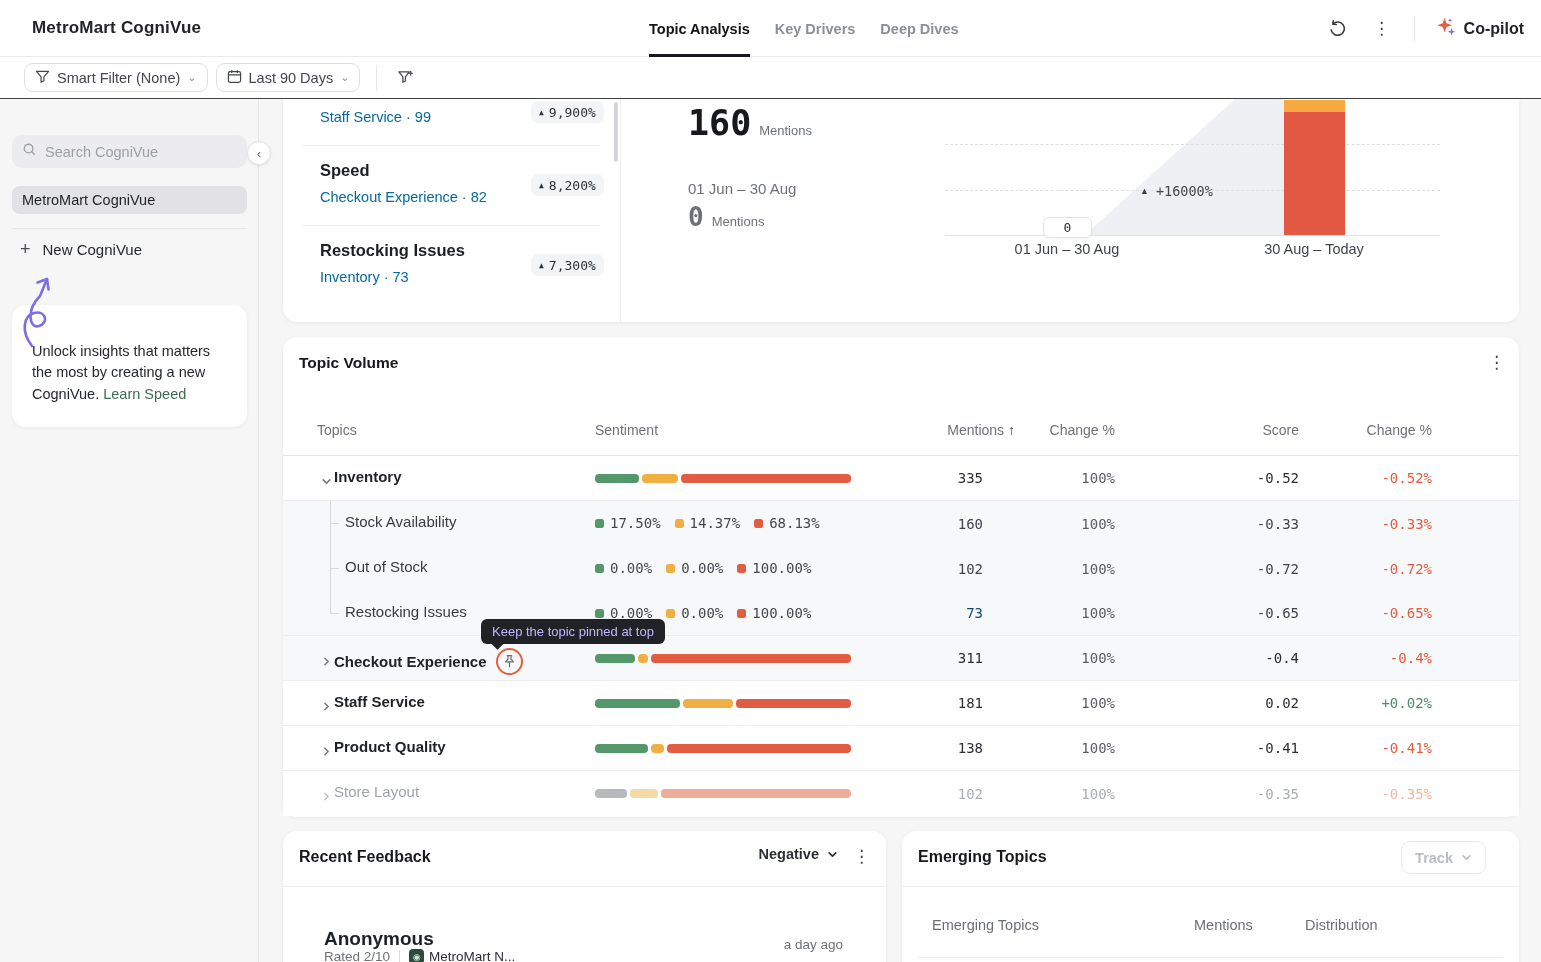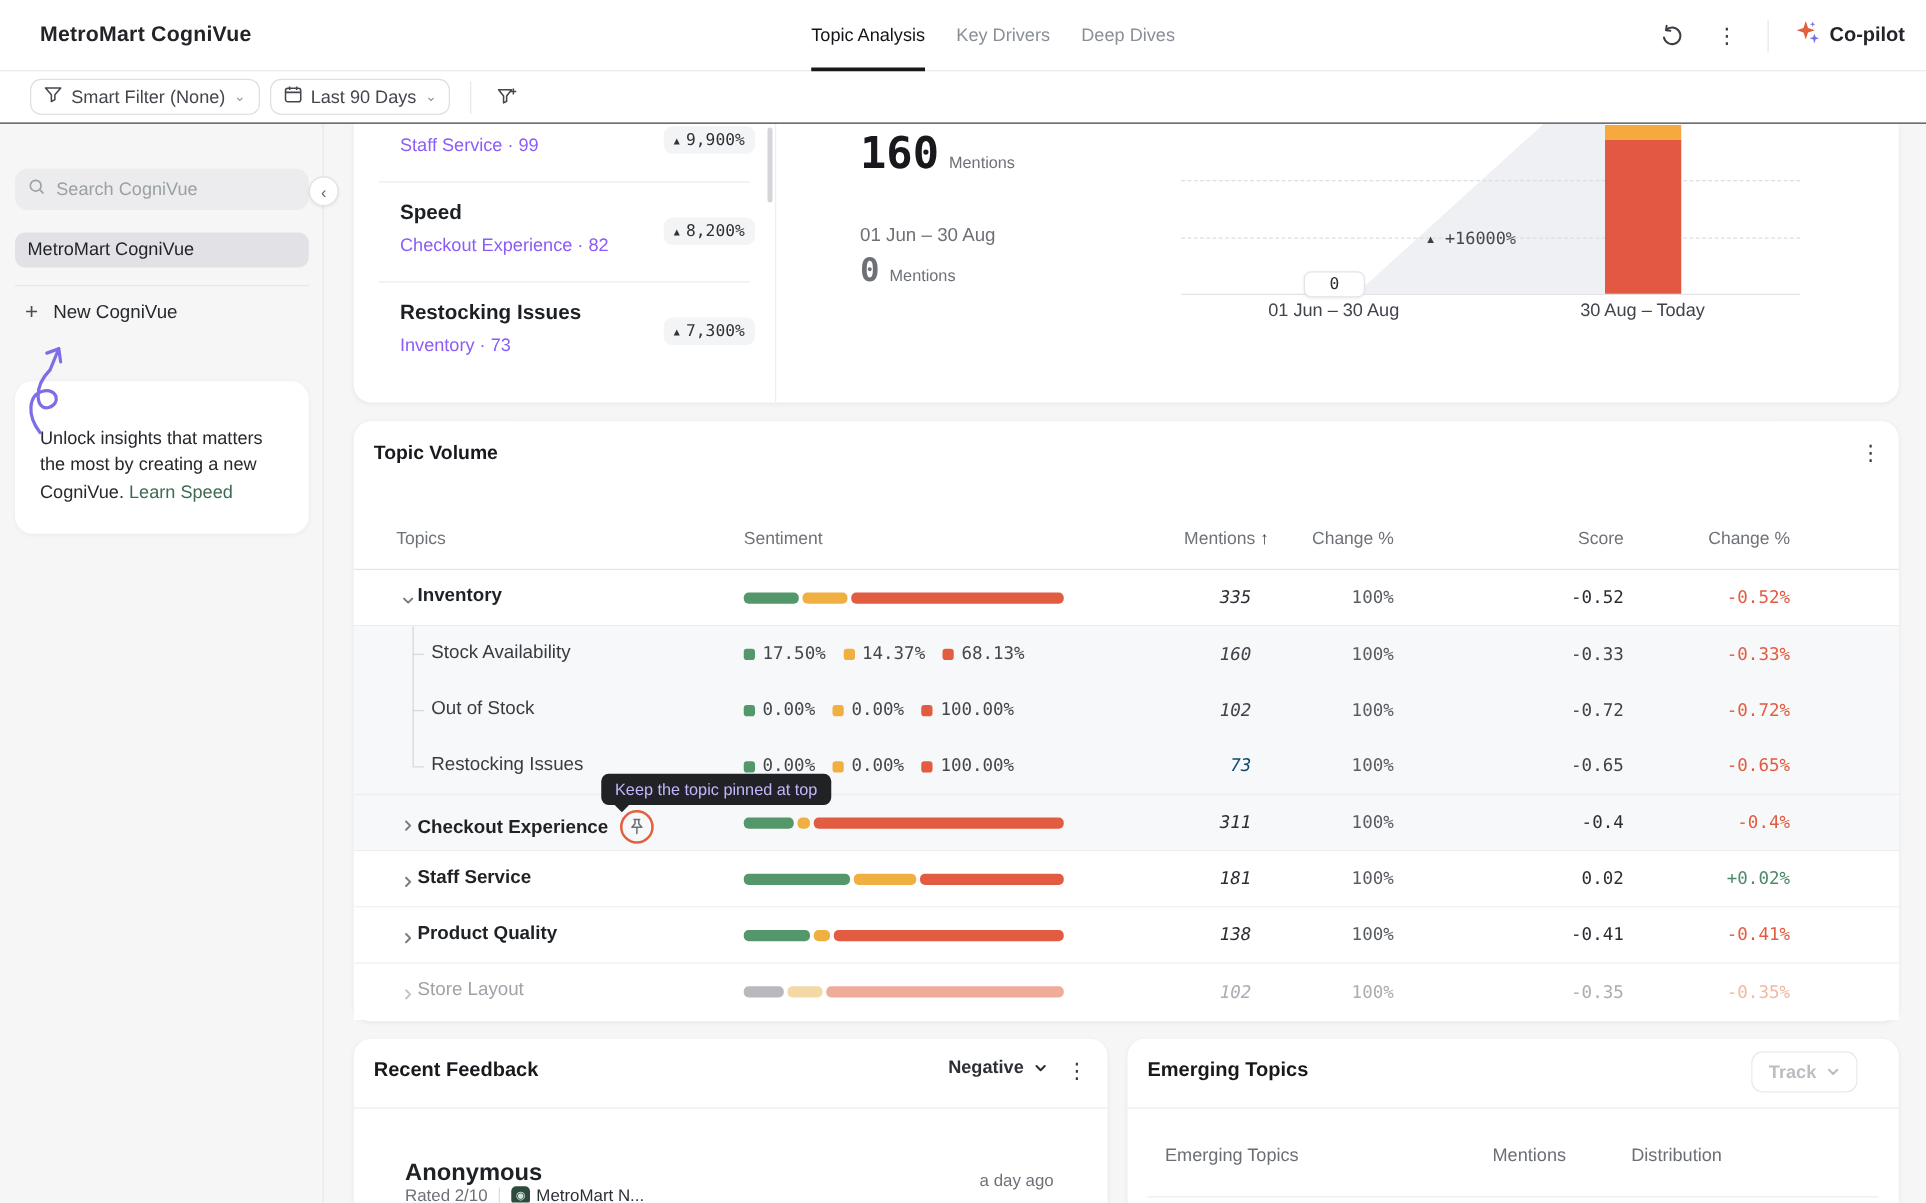--- a/index.html
+++ b/index.html
@@ -6,21 +6,21 @@
   html,body { width:1541px; height:962px; overflow:hidden; background:#f6f6f7;
     font-family:"Liberation Sans","DejaVu Sans",sans-serif; color:#222428; }
   .mono { font-family:"DejaVu Sans Mono",monospace; }
   #page { position:relative; width:1541px; height:962px; }
 
   
   #navbar { position:absolute; left:0; top:0; width:1541px; height:57px; background:#fff;
     border-bottom:1px solid #ebebed; z-index:40; }
   .brand { position:absolute; left:32px; top:18px; font-size:17px; font-weight:700; letter-spacing:.2px; }
   .tabs { position:absolute; left:649px; top:0; height:57px; display:flex; gap:25px; align-items:center; }
-  .tab { font-size:14.5px; font-weight:400; color:#8a8f96; height:57px; display:flex; align-items:center; cursor:pointer; position:relative; }
+  .tab { font-size:14.5px; font-weight:700; color:#8a8f96; height:57px; display:flex; align-items:center; cursor:pointer; position:relative; }
   .tab.active { color:#121417; }
   .tab.active::after { content:""; position:absolute; left:0; right:0; bottom:0; height:3px; background:#16181b; }
   .nav-right { position:absolute; right:17px; top:0; height:57px; display:flex; align-items:center; gap:20px; }
   .icon-btn { width:24px; height:24px; display:flex; align-items:center; justify-content:center; cursor:pointer; }
   .kebab { font-size:17px; color:#3a3d42; letter-spacing:0; line-height:1; }
   .vdiv { width:1px; height:26px; background:#e8e8ea; }
   .copilot { display:flex; align-items:center; gap:7px; font-size:16px; font-weight:700; cursor:pointer; }
 
   
   #filterbar { position:absolute; left:0; top:57px; width:1541px; height:42px; background:#fff;
@@ -55,21 +55,21 @@
   
   #main { position:absolute; left:259px; top:99px; width:1282px; height:863px; background:#f6f6f7; }
   .card { position:absolute; background:#fff; border-radius:14px; box-shadow:0 1px 4px rgba(0,0,0,.06); }
 
   
   #spikes { left:24px; top:0; width:1236px; height:223px; border-radius:0 0 14px 14px; overflow:hidden; }
   .sp-list { position:absolute; left:0; top:0; width:337px; height:223px; }
   .sp-vdiv { position:absolute; left:337px; top:0; width:1px; height:223px; background:#eeeef0; }
   .sp-scroll { position:absolute; left:331px; top:3px; width:4px; height:60px; border-radius:2px; background:#d4d5d8; }
   .sp-item-title { position:absolute; left:37px; font-size:16.5px; font-weight:600; color:#1c1f23; }
-  .sp-item-sub { position:absolute; left:37px; font-size:14.5px; color:#8b5cf6; }
+  .sp-item-sub { position:absolute; left:37px; font-size:14.5px; color:#0369a1; }
   .sp-badge { position:absolute; left:248px; background:#f3f4f5; border-radius:7px; height:22px;
     display:flex; align-items:center; gap:5px; padding:0 8px; font-size:13px; color:#2e3136; }
   .sp-badge .tri { font-size:8px; color:#2f3237; }
   .sp-hdiv { position:absolute; left:20px; width:297px; height:1px; background:#ededef; }
   .sp-big { position:absolute; left:405px; top:4px; display:flex; align-items:baseline; gap:8px; }
   .sp-big .val { font-size:35px; font-weight:700; color:#17191c; }
   .sp-big .lbl { font-size:13px; color:#6d7177; }
   .sp-prev-range { position:absolute; left:405px; top:81px; font-size:15px; color:#6d7177; }
   .sp-prev { position:absolute; left:405px; top:103px; display:flex; align-items:baseline; gap:8px; }
   .sp-prev .val { font-size:26px; font-weight:700; color:#6d7177; }
@@ -91,21 +91,21 @@
   .x-label { position:absolute; top:142px; width:160px; text-align:center; font-size:14.5px; color:#3f434a; }
 
   
   #topicvol { left:24px; top:238px; width:1236px; height:480px; }
   .tv-title { position:absolute; left:16px; top:17px; font-size:15.5px; font-weight:700; color:#17191c; }
   .tv-kebab { position:absolute; right:14px; top:17px; }
   .tv-colrow { position:absolute; left:0; top:55px; width:1236px; height:64px; border-bottom:1px solid #e4e5e8; }
   .tv-colrow .col { position:absolute; top:30px; font-size:14px; color:#6e7277; }
   .cell { position:absolute; top:0; height:100%; display:flex; align-items:center; justify-content:flex-end;
     font-family:"DejaVu Sans Mono",monospace; font-size:14px; color:#2b2e33; }
-  .c-mentions { left:598px; width:120px;font-style:italic; }
+  .c-mentions { left:580px; width:120px; }
   .c-change1 { left:712px; width:120px; color:#595d63; }
   .c-score  { left:896px; width:120px; }
   .c-change2 { left:1029px; width:120px; }
   .neg { color:var(--neg_text); }
   .pos { color:var(--pos_text); }
   .tv-row { position:absolute; left:0; width:1236px; height:45px; border-bottom:1px solid #ededef; background:#fff; }
   .tv-row.shade { background:#f7f8f9; }
   .chev { position:absolute; left:38px; top:17px; }
   .t-name { position:absolute; left:51px; top:12px; font-size:15px; font-weight:600; color:#1e2125; display:flex; align-items:center; gap:9px;}
   .t-name-child { position:absolute; left:62px; top:12px; font-size:15px; color:#383c42; }

